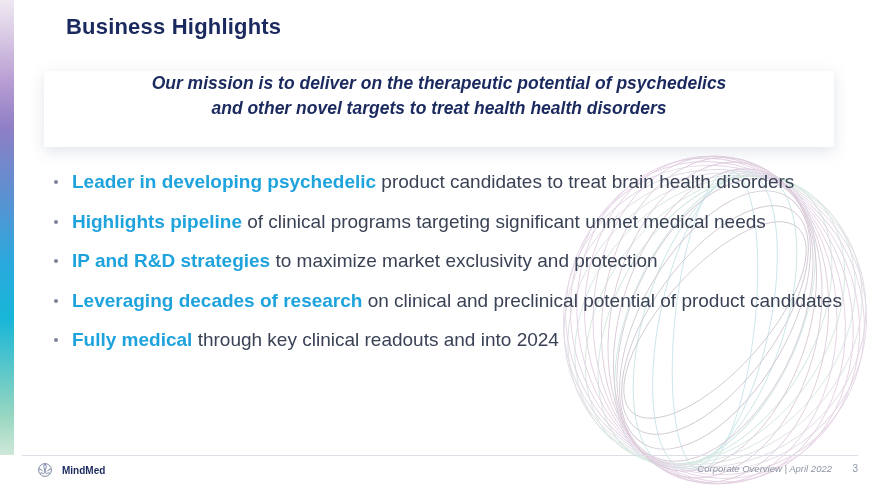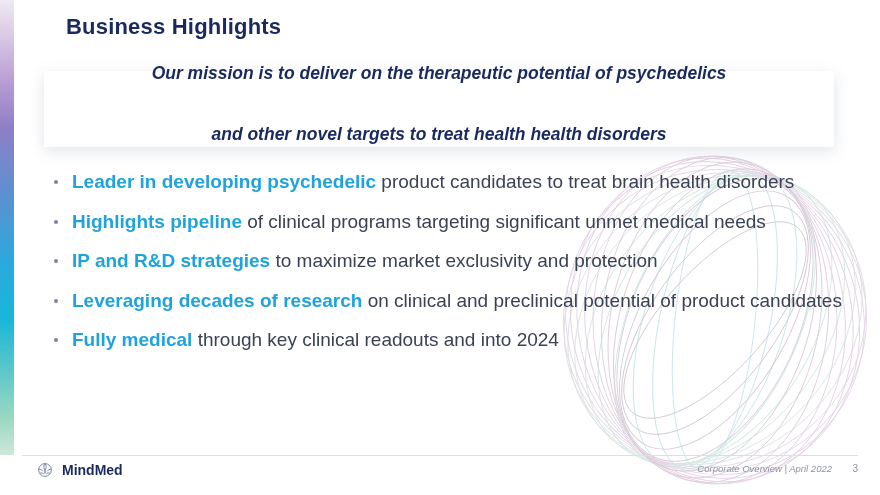--- a/index.html
+++ b/index.html
@@ -67,22 +67,21 @@
     position: absolute;
     left: 44px;
     top: 71px;
     width: 790px;
     height: 76px;
     background: #ffffff;
     box-shadow: 0 4px 14px rgba(120, 130, 160, 0.22);
     display: flex;
     flex-direction: column;
     align-items: center;
-    justify-content: flex-end;
-    gap: 36px;
+    justify-content: flex-start;
   }
   .mission-line {
     font-size: 17.5px;
     font-style: italic;
     font-weight: bold;
     color: #1b2a5e;
     line-height: 25px;
     text-align: center;
   }
 
@@ -130,21 +129,21 @@
 
   .brand {
     position: absolute;
     left: 36px;
     top: 461px;
     display: flex;
     align-items: center;
     gap: 8px;
   }
   .brand-name {
-    font-size: 14px;
+    font-size: 10px;
     font-weight: bold;
     color: #1b2a5e;
   }
 
   .footer-right {
     position: absolute;
     right: 22px;
     top: 463px;
     display: flex;
     align-items: center;

